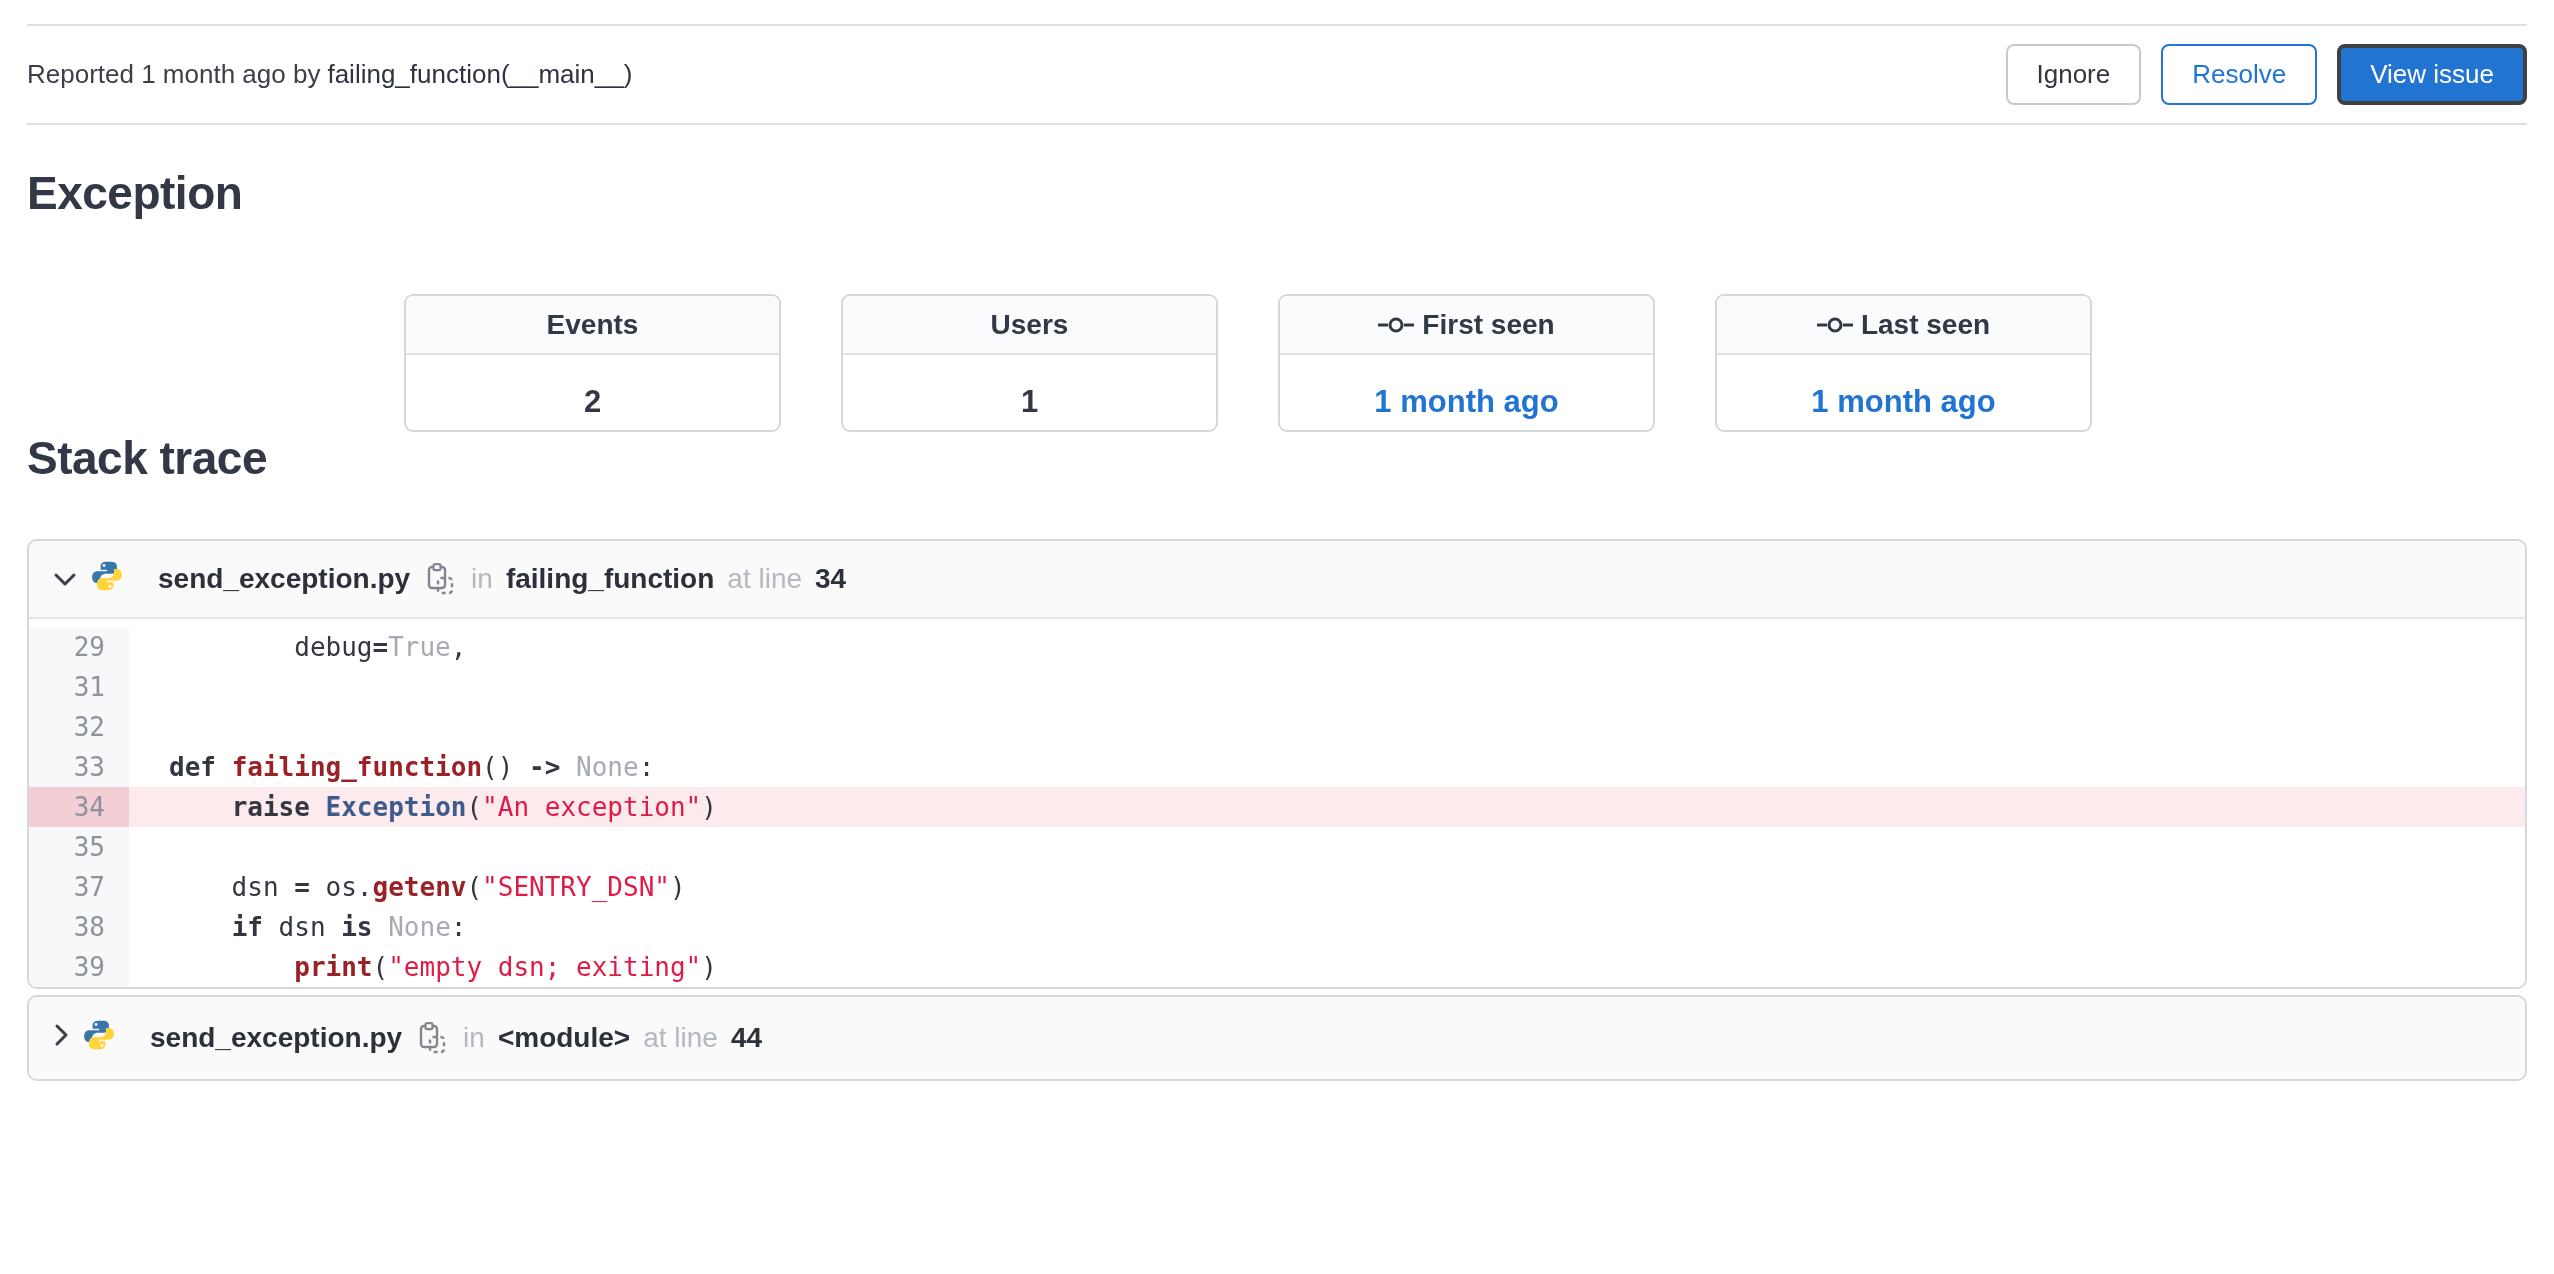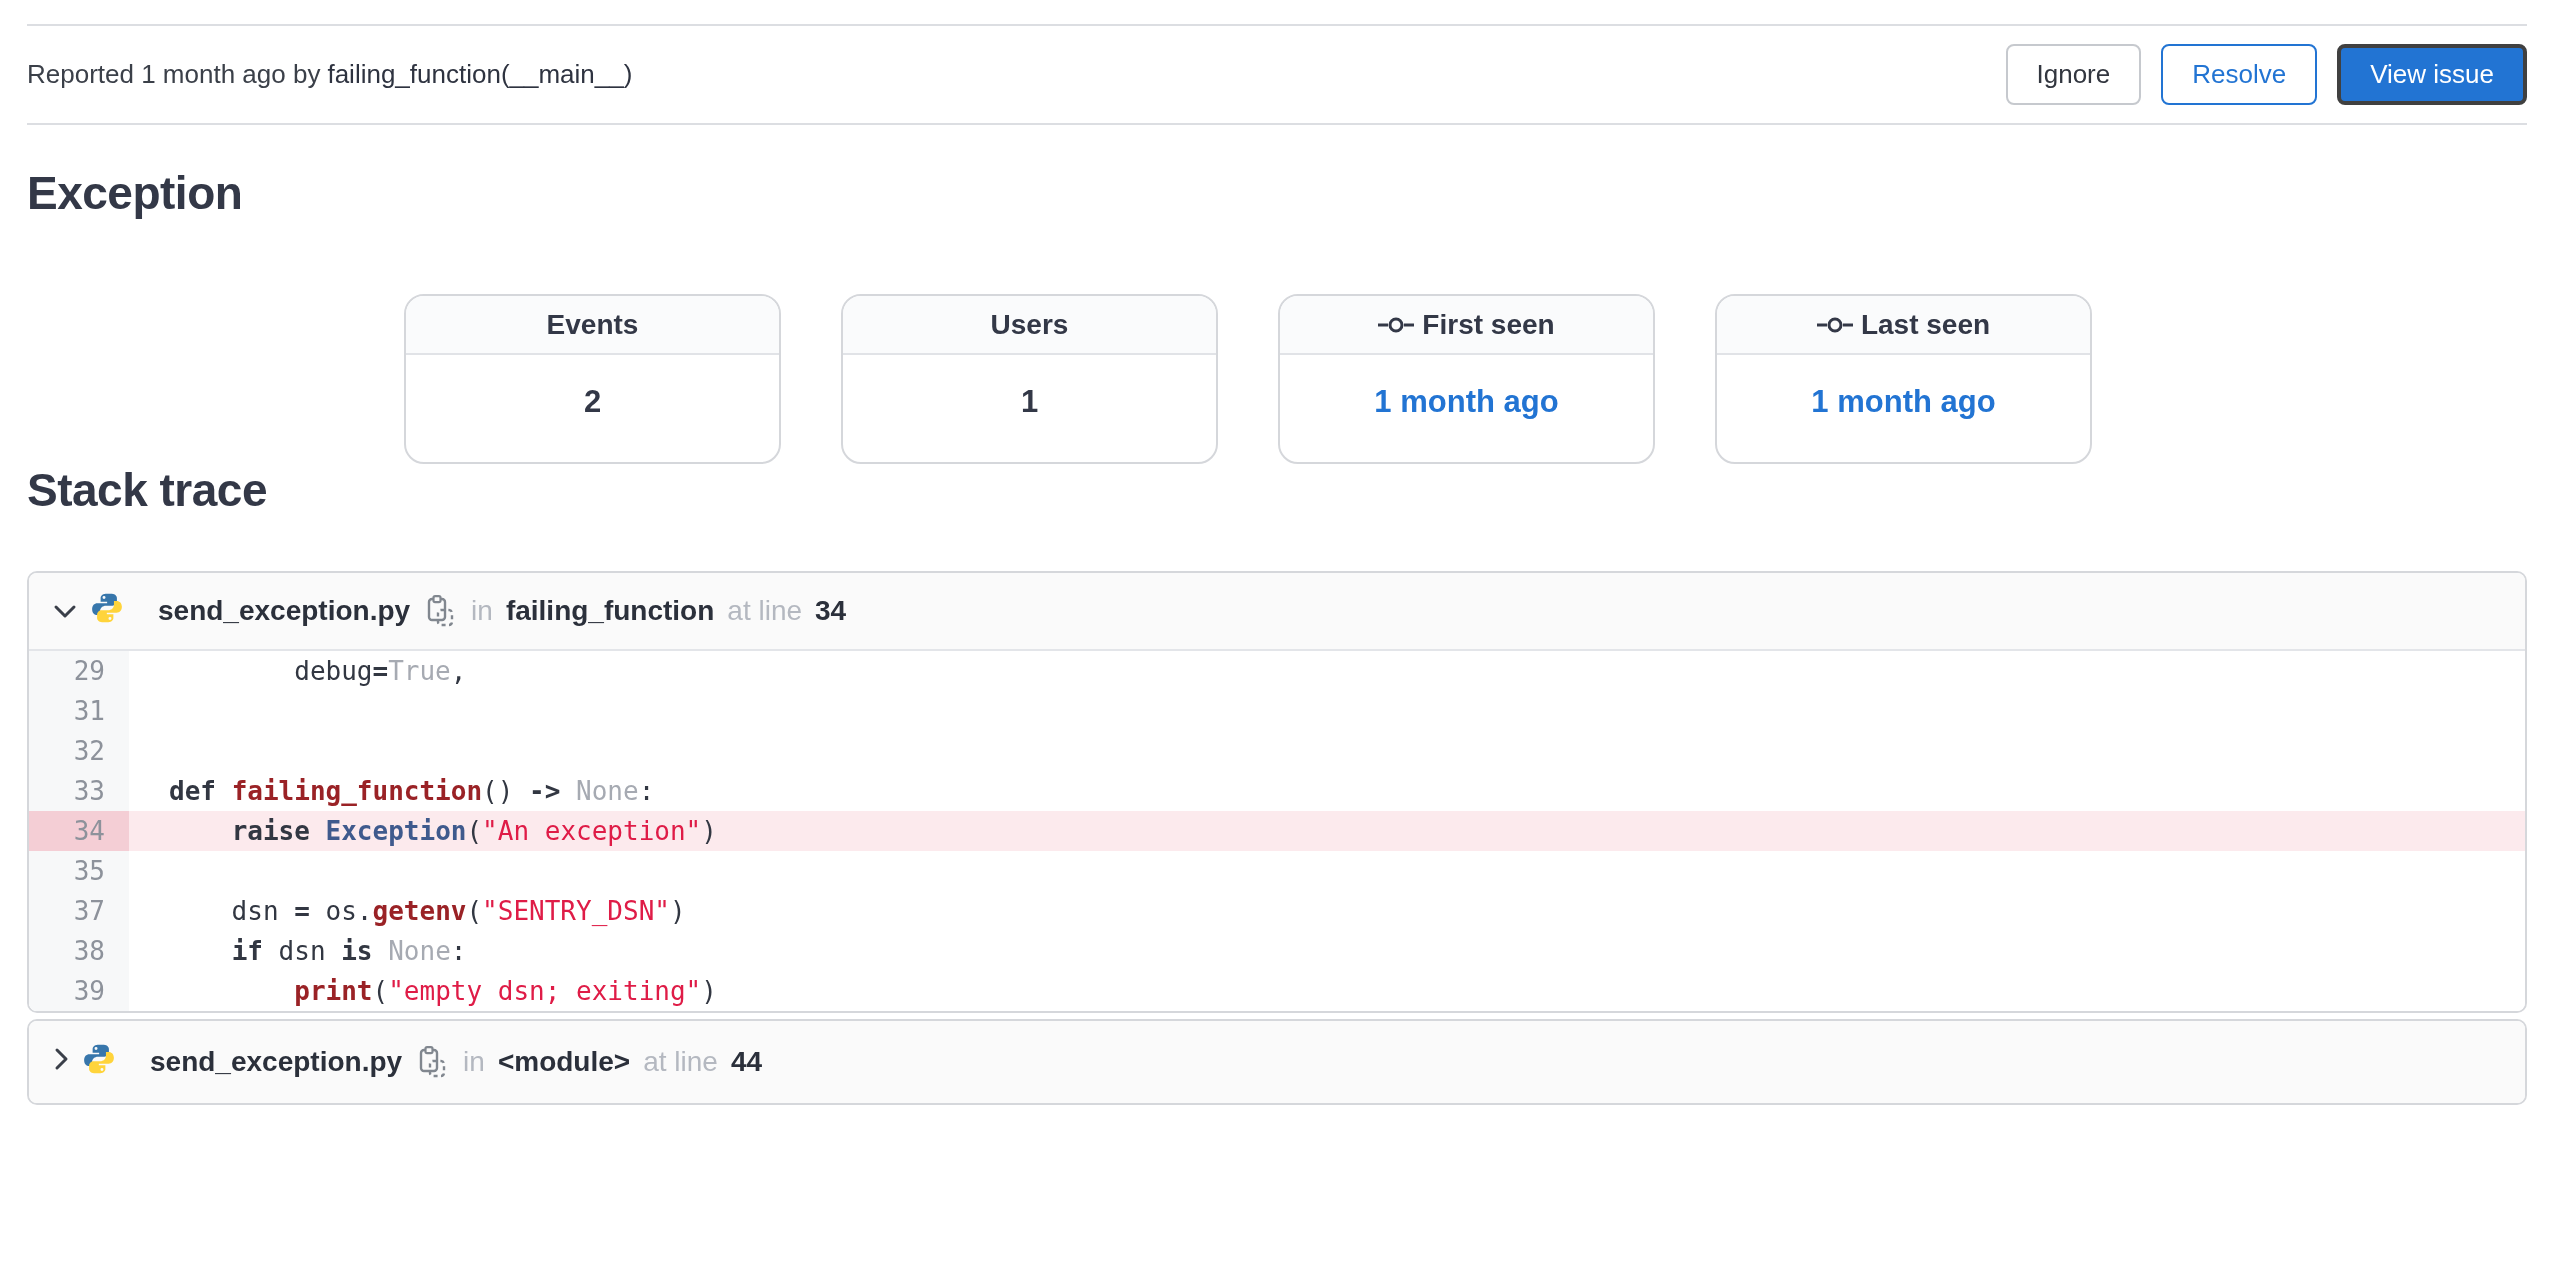--- a/index.html
+++ b/index.html
@@ -27,21 +27,21 @@
   .btn-outline-blue { border:2px solid #2274d3; color:#2274d3; }
   .btn-primary { border:4px solid #404040; background:#2274d3; color:#ffffff; }
 
   
   h1 { font-size:46px; line-height:52px; font-weight:700; color:#333847; letter-spacing:-0.5px; }
   .h-exception { margin-top:42px; }
   .h-stack { }
 
   
   .stats-row { margin-top:75px; margin-left:377px; display:flex; gap:60px; }
-  .stat-card { width:377px; height:170px; border:2px solid #d5d7db; border-radius:20px; background:#fff; overflow:hidden; }
+  .stat-card { width:377px; height:138px; border:2px solid #d5d7db; border-radius:9px; background:#fff; overflow:hidden; }
   .stat-header {
     height:59px; background:#fafbfc; border-bottom:2px solid #e1e3e7;
     display:flex; align-items:center; justify-content:center; gap:8px;
     font-size:28px; font-weight:700; color:#333847;
   }
   .stat-value { height:94px; display:flex; align-items:center; justify-content:center; font-size:31px; font-weight:700; color:#333847; }
   .stat-value.link { color:#2274d3; cursor:pointer; }
   .commit-icon { display:inline-flex; }
 
   
@@ -52,21 +52,21 @@
     padding:0 24px; gap:13px; font-size:28px; cursor:pointer;
   }
   .frame-card.collapsed .frame-header { height:82px; border-bottom:none; }
   .frame-header .fname { font-weight:700; color:#2b303b;margin-left:21px; }
   .frame-header .muted { color:#b4b8c0; }
   .frame-header .bold { font-weight:700; color:#2b303b; }
   .frame-card:not(.collapsed) .frame-header { border-bottom:2px solid #e3e5e9; }
   .copy-btn { background:none; border:none; cursor:pointer; display:inline-flex; padding:0 4px; }
 
   
-  .code-block { background:#fff; }
+  .code-block { background:#fff;margin-top:8px; }
   .code-row { display:flex; height:40px; line-height:40px;
     font-family:"DejaVu Sans Mono","Liberation Mono",monospace; font-size:26px; }
   .code-row .gutter { flex:0 0 100px; background:#f7f8f9; color:#8d929b; text-align:right; padding-right:24px; }
   .code-row .code-text { flex:1; padding-left:40px; white-space:pre; color:#323742; }
   .code-row.highlight { background:#fceaed; }
   .code-row.highlight .gutter { background:#f4ced5; }
   .tk-plain { color:#323742; }
   .tk-kw { color:#323742; font-weight:700; }
   .tk-op { color:#323742; font-weight:700; }
   .tk-fn { color:#9a2226; font-weight:700; }

